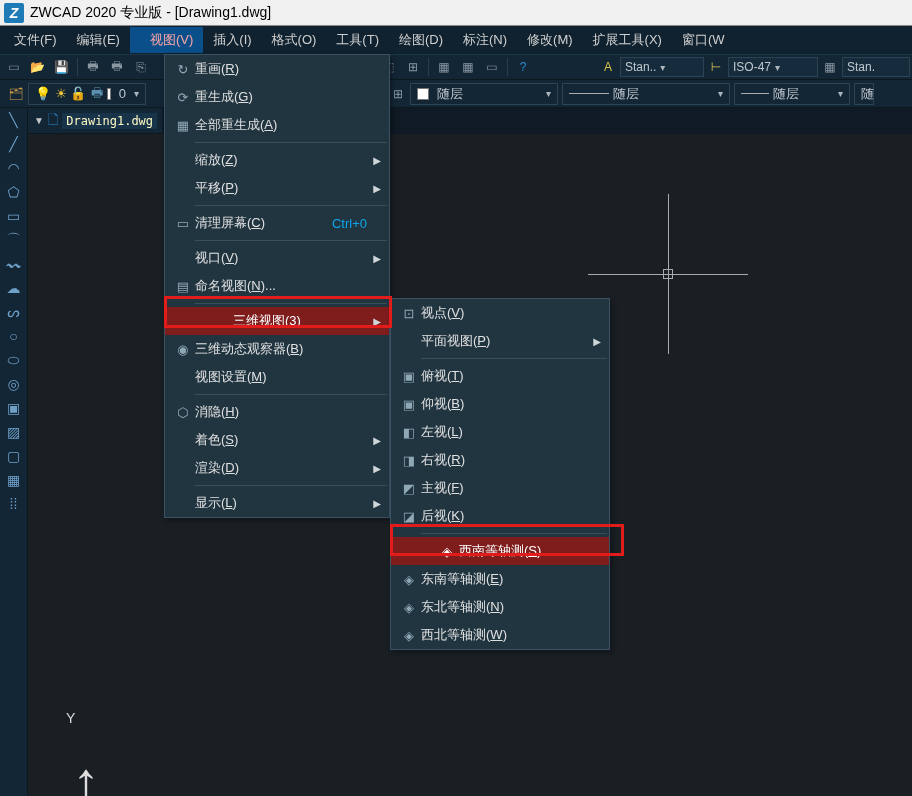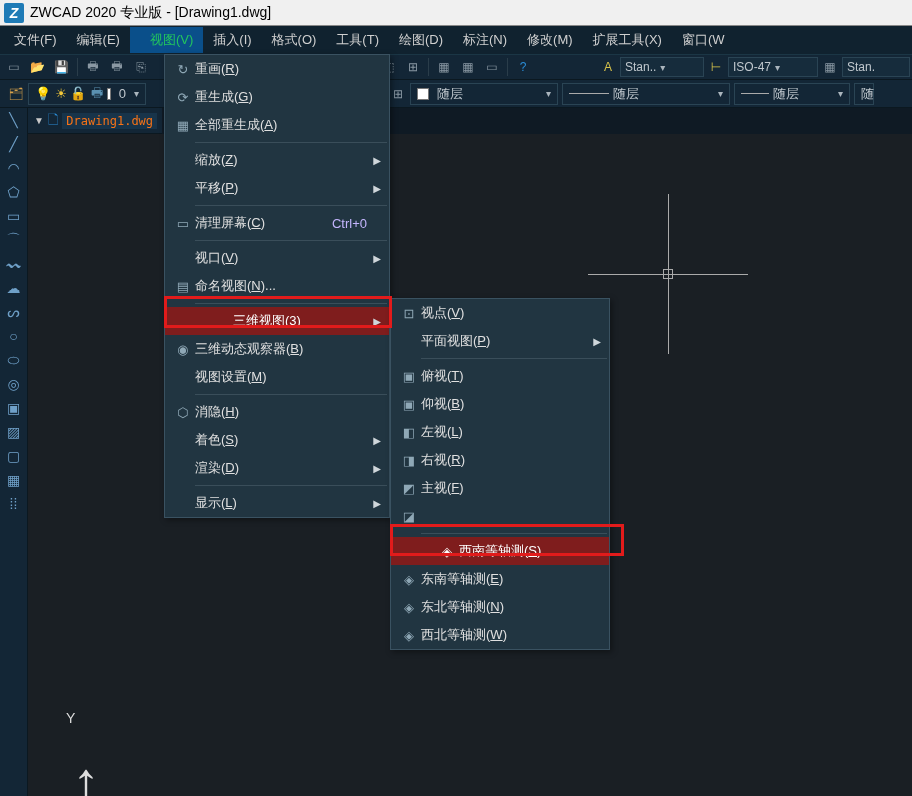--- a/index.html
+++ b/index.html
@@ -3,56 +3,56 @@
 <meta charset="utf-8">
 <style>
   * { margin: 0; padding: 0; box-sizing: border-box; font-family: "Microsoft YaHei", sans-serif; }
   body { width: 912px; height: 796px; background: #0f1a24; overflow: hidden; position: relative; color: #c8c8c8; font-size: 13px; }
 
   .titlebar { height: 26px; background: #f0f0f0; display: flex; align-items: center; padding: 0 4px; color: #000; font-size: 14px; border-bottom: 1px solid #888;}
   .titlebar .app-icon { width: 20px; height: 20px; background: #1f7bb6; color:#fff; display:flex; align-items:center; justify-content:center; font-style: italic; font-weight: bold; margin-right: 6px; border-radius:2px; font-size: 14px;}
   
   .menubar { height: 28px; background: #10222f; display: flex; align-items: center; padding: 0 4px; }
   .menubar-item { padding: 4px 10px; color: #d0d0d0; cursor: default; }
-  .menubar-item.active { background: #0a4f8a; color: #22c55e; padding-left: 20px; }
+  .menubar-item.active { background: #0a4f8a; color: #fca5a5; padding-left: 20px; }
 
   .toolbar1 { height: 26px; background: #132636; display: flex; align-items: center; padding: 0 2px; border-top: 1px solid #1b3645; border-bottom: 1px solid #0b1820;}
   .tb-icon { width: 22px; height: 20px; display:flex; align-items:center; justify-content:center; margin: 0 1px; color:#8a98a3; font-size:12px; }
   .tb-sep { width:1px; height:18px; background:#2a3d4a; margin:0 3px;}
   .tb-spacer-menu { width: 224px; }
   .tb-dropdown { height:20px; background:#162c3c; border:1px solid #2a4454; display:flex; align-items:center; padding:0 4px; color:#c0c8ce; font-size:12px;}
   .tb-chevron { font-size:10px; color:#aab5bd; padding-left:4px;}
 
   .toolbar2 { height: 28px; background: #132636; display: flex; align-items: center; padding: 0 4px; border-bottom: 1px solid #0b1820;}
   .layer-drop { flex:0 0 auto; height:22px; background:#132636; border:1px solid #2a4454; display:flex; align-items:center; padding:0 6px; gap:4px; color:#c0c8ce;}
   .color-swatch { width:12px; height:12px; background:#fff; border:1px solid #777; margin-right:4px;}
   
   .workspace { position: relative; height: 714px; background: #0f1a24; }
   .left-toolbar { position:absolute; left:0; top:0; width:28px; height:100%; background:#132636; border-right:1px solid #0b1820; display:flex; flex-direction:column; align-items:center; padding-top:2px; gap:4px;}
   .lt-icon { width:20px; height:20px; display:flex; align-items:center; justify-content:center; color:#6fa0c8; font-size:14px;}
 
   .file-tree { position:absolute; left:28px; top:0; width:134px; height:26px; background:#132636; border-bottom:1px solid #0b1820; display:flex; align-items:center; gap:4px; padding-left:6px;}
   .file-tree .tri { color:#c8c8c8; font-size:10px;}
-  .file-tree .file-label { background:#18344a; padding:1px 4px; color:#f97316; font-family: monospace; font-size:12px;}
+  .file-tree .file-label { background:#18344a; padding:1px 4px; color:#fef9c3; font-family: monospace; font-size:12px;}
 
   .canvas { position:absolute; left:28px; top:26px; right:0; bottom:0; background:#1a1f24; }
   .crosshair-h { position:absolute; top:140px; left:560px; width:160px; height:1px; background:#aaa;}
   .crosshair-v { position:absolute; top:60px; left:640px; width:1px; height:160px; background:#aaa;}
   .crosshair-box { position:absolute; top:135px; left:635px; width:10px; height:10px; border:1px solid #aaa;}
 
   .ucs { position:absolute; bottom:12px; left:20px; color:#ddd; font-size:14px;}
   .ucs .y-lbl { position:absolute; bottom:84px; left:18px;}
   .ucs .arrow-up { position:absolute; bottom:0; left:24px; font-size:56px; line-height:1;}
 
   
   .menu { position:absolute; background:#213541; border:1px solid #3a5261; box-shadow:2px 2px 6px rgba(0,0,0,.4); }
   .menu-row { display:flex; align-items:center; height:28px; padding:0 8px 0 6px; position:relative; }
   .menu-icon-col { width:24px; display:flex; align-items:center; justify-content:center; color:#8fa8b6; font-size:13px;}
   .menu-label { flex:1; color:#e0e0e0; padding-right: 16px; white-space:nowrap;}
-  .menu-hotkey { color:#c4b5fd; margin-left:8px;}
+  .menu-hotkey { color:#0ea5e9; margin-left:8px;}
   .menu-arrow-col { width:14px; color:#cfd6da; font-size:10px; text-align:right;}
   .menu-sep { height:1px; background:#3a4e5a; margin:3px 2px 3px 30px;}
   .menu-row.highlight { background:#7f1d1d;padding-left:44px; }
   .menu-row.highlight .menu-label, .menu-row.highlight .menu-icon-col { color:#fff; }
   .red-box { position:absolute; border:3px solid #e21b1b; pointer-events:none;}
 
   .menu1 { top:54px; left:164px; width:226px;}
   .menu2 { top:298px; left:390px; width:220px;}
 
   .rb1 { top:296px; left:164px; width:228px; height:32px;}
@@ -305,20 +305,21 @@
       <div class="menu-label">右视(<u>R</u>)</div>
       <div class="menu-arrow-col"></div>
     </div>
     <div class="menu-row">
       <div class="menu-icon-col">◩</div>
       <div class="menu-label">主视(<u>F</u>)</div>
       <div class="menu-arrow-col"></div>
     </div>
     <div class="menu-row">
       <div class="menu-icon-col">◪</div>
+      <div class="menu-label">后视(<u>K</u>)</div>
       <div class="menu-arrow-col"></div>
     </div>
     <div class="menu-sep"></div>
     <div class="menu-row highlight">
       <div class="menu-icon-col">◈</div>
       <div class="menu-label">西南等轴测(<u>S</u>)</div>
       <div class="menu-arrow-col"></div>
     </div>
     <div class="menu-row">
       <div class="menu-icon-col">◈</div>

